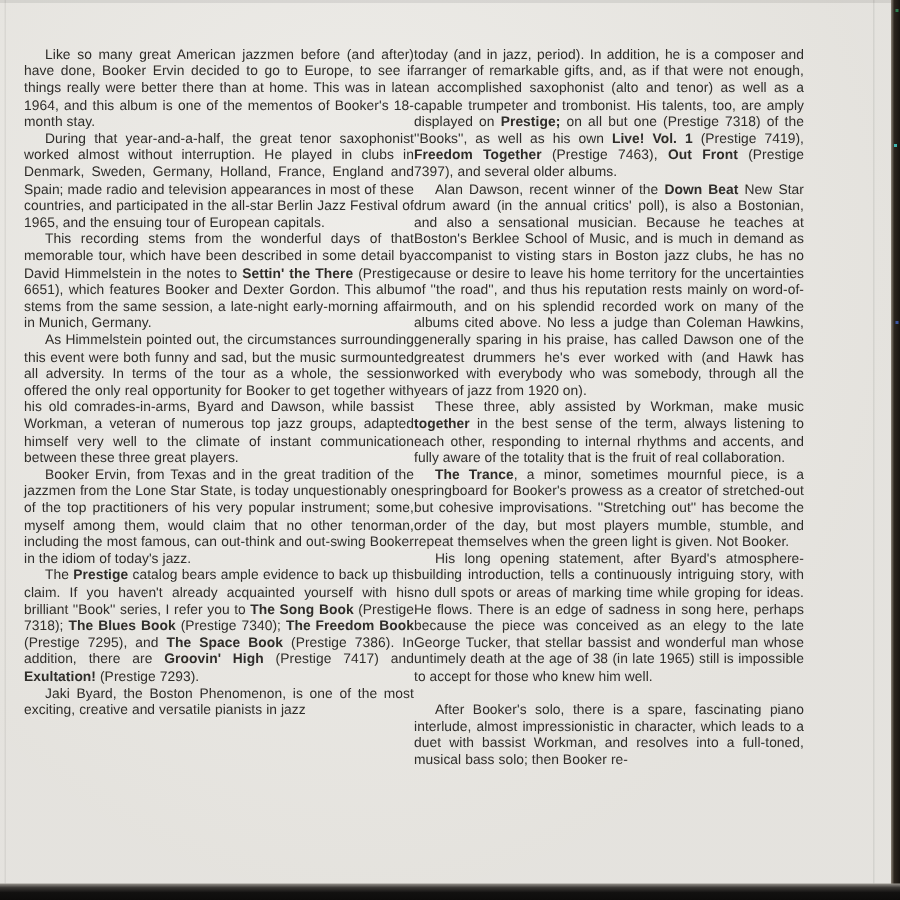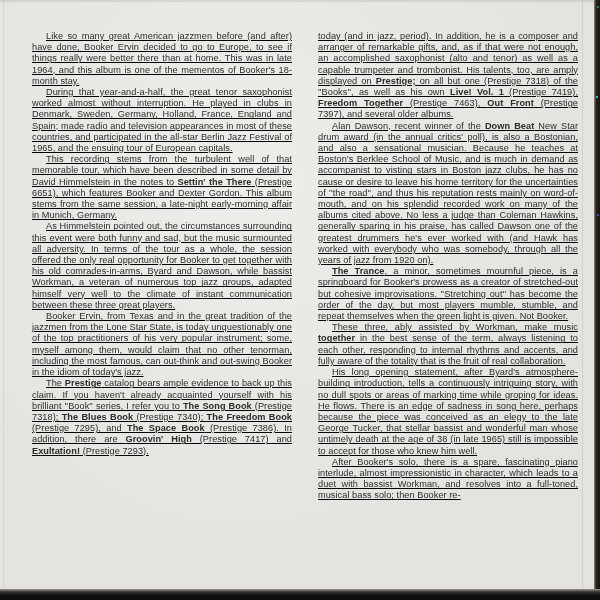--- a/index.html
+++ b/index.html
@@ -11,37 +11,35 @@
     font-family: "Liberation Sans", "DejaVu Sans", sans-serif;
   }
   .page {
     position: absolute; inset: 0;
     background:
       radial-gradient(ellipse at 40% 30%, rgba(255,255,255,0.25), rgba(0,0,0,0.02) 70%),
       #e9e7e2;
   }
   .columns {
     position: absolute;
-    left: 32px; top: 31px;
+    left: 16px; top: 31px;
     width: 546px;
     display: flex;
-    gap: 26px;
-    text-decoration: underline;
   }
   .col { width: 260px; }
   .col p {
     margin: 0;
     text-align: justify;
     font-size: 9.2px;
     line-height: 11.2px;
     color: #2e2c29;
     letter-spacing: 0.05px;
   }
   .col p.indent { text-indent: 14px; }
-  .col p.gap { }
+  .col p.gap { margin-top: 11px; }
   .col .b { font-weight: bold; }
   .crease-left {
     position: absolute; left: 3px; top: 0; bottom: 11px; width: 1px;
     background: rgba(0,0,0,0.06);
   }
   .crease-right {
     position: absolute; right: 17px; top: 0; bottom: 11px; width: 1px;
     background: rgba(0,0,0,0.07);
   }
   .edge-top {
@@ -63,30 +61,31 @@
 </head>
 <body>
 
 <div class="page">
   <div class="edge-top"></div>
   <div class="crease-left"></div>
   <div class="columns">
     <div class="col">
         <p class="indent"><span>Like so many great American jazzmen before (and after) have done, Booker Ervin decided to go to Europe, to see if things really were better there than at home. This was in late 1964, and this album is one of the mementos of Booker's 18-month stay.</span></p>
         <p class="indent"><span>During that year-and-a-half, the great tenor saxophonist worked almost without interruption. He played in clubs in Denmark, Sweden, Germany, Holland, France, England and Spain; made radio and television appearances in most of these countries, and participated in the all-star Berlin Jazz Festival of 1965, and the ensuing tour of European capitals.</span></p>
-        <p class="indent"><span>This recording stems from the turbulent well of that memorable tour, which have been described in some detail by David Himmelstein in the notes to </span><span class="b">Settin' the There</span><span> (Prestige 6651), which features Booker and Dexter Gordon. This album stems from the same session, a late-night early-morning affair in Munich, Germany.</span></p>
+        <p class="indent"><span>This recording stems from the wonderful days of that memorable tour, which have been described in some detail by David Himmelstein in the notes to </span><span class="b">Settin' the There</span><span> (Prestige 6651), which features Booker and Dexter Gordon. This album stems from the same session, a late-night early-morning affair in Munich, Germany.</span></p>
         <p class="indent"><span>As Himmelstein pointed out, the circumstances surrounding this event were both funny and sad, but the music surmounted all adversity. In terms of the tour as a whole, the session offered the only real opportunity for Booker to get together with his old comrades-in-arms, Byard and Dawson, while bassist Workman, a veteran of numerous top jazz groups, adapted himself very well to the climate of instant communication between these three great players.</span></p>
         <p class="indent"><span>Booker Ervin, from Texas and in the great tradition of the jazzmen from the Lone Star State, is today unquestionably one of the top practitioners of his very popular instrument; some, myself among them, would claim that no other tenorman, including the most famous, can out-think and out-swing Booker in the idiom of today's jazz.</span></p>
         <p class="indent"><span>The </span><span class="b">Prestige</span><span> catalog bears ample evidence to back up this claim. If you haven't already acquainted yourself with his brilliant ''Book'' series, I refer you to </span><span class="b">The Song Book</span><span> (Prestige 7318); </span><span class="b">The Blues Book</span><span> (Prestige 7340); </span><span class="b">The Freedom Book</span><span> (Prestige 7295), and </span><span class="b">The Space Book</span><span> (Prestige 7386). In addition, there are </span><span class="b">Groovin' High</span><span> (Prestige 7417) and </span><span class="b">Exultation!</span><span> (Prestige 7293).</span></p>
+        <p class="indent"><span>Jaki Byard, the Boston Phenomenon, is one of the most exciting, creative and versatile pianists in jazz</span></p>
       </div>
     <div class="col">
         <p><span>today (and in jazz, period). In addition, he is a composer and arranger of remarkable gifts, and, as if that were not enough, an accomplished saxophonist (alto and tenor) as well as a capable trumpeter and trombonist. His talents, too, are amply displayed on </span><span class="b">Prestige;</span><span> on all but one (Prestige 7318) of the ''Books'', as well as his own </span><span class="b">Live! Vol. 1</span><span> (Prestige 7419), </span><span class="b">Freedom Together</span><span> (Prestige 7463), </span><span class="b">Out Front</span><span> (Prestige 7397), and several older albums.</span></p>
         <p class="indent"><span>Alan Dawson, recent winner of the </span><span class="b">Down Beat</span><span> New Star drum award (in the annual critics' poll), is also a Bostonian, and also a sensational musician. Because he teaches at Boston's Berklee School of Music, and is much in demand as accompanist to visting stars in Boston jazz clubs, he has no cause or desire to leave his home territory for the uncertainties of ''the road'', and thus his reputation rests mainly on word-of-mouth, and on his splendid recorded work on many of the albums cited above. No less a judge than Coleman Hawkins, generally sparing in his praise, has called Dawson one of the greatest drummers he's ever worked with (and Hawk has worked with everybody who was somebody, through all the years of jazz from 1920 on).</span></p>
+        <p class="indent"><span>These three, ably assisted by Workman, make music </span><span class="b">together</span><span> in the best sense of the term, always listening to each other, responding to internal rhythms and accents, and fully aware of the totality that is the fruit of real collaboration.</span></p>
         <p class="indent"><span class="b">The Trance</span><span>, a minor, sometimes mournful piece, is a springboard for Booker's prowess as a creator of stretched-out but cohesive improvisations. ''Stretching out'' has become the order of the day, but most players mumble, stumble, and repeat themselves when the green light is given. Not Booker.</span></p>
-        <p class="indent"><span>These three, ably assisted by Workman, make music </span><span class="b">together</span><span> in the best sense of the term, always listening to each other, responding to internal rhythms and accents, and fully aware of the totality that is the fruit of real collaboration.</span></p>
         <p class="indent"><span>His long opening statement, after Byard's atmosphere-building introduction, tells a continuously intriguing story, with no dull spots or areas of marking time while groping for ideas. He flows. There is an edge of sadness in song here, perhaps because the piece was conceived as an elegy to the late George Tucker, that stellar bassist and wonderful man whose untimely death at the age of 38 (in late 1965) still is impossible to accept for those who knew him well.</span></p>
         <p class="indent gap"><span>After Booker's solo, there is a spare, fascinating piano interlude, almost impressionistic in character, which leads to a duet with bassist Workman, and resolves into a full-toned, musical bass solo; then Booker re-</span></p>
       </div>
   </div>
   <div class="crease-right"></div>
   <div class="edge-right">
     <span class="speck1"></span>
     <span class="speck2"></span>
     <span class="speck3"></span>
   </div>

